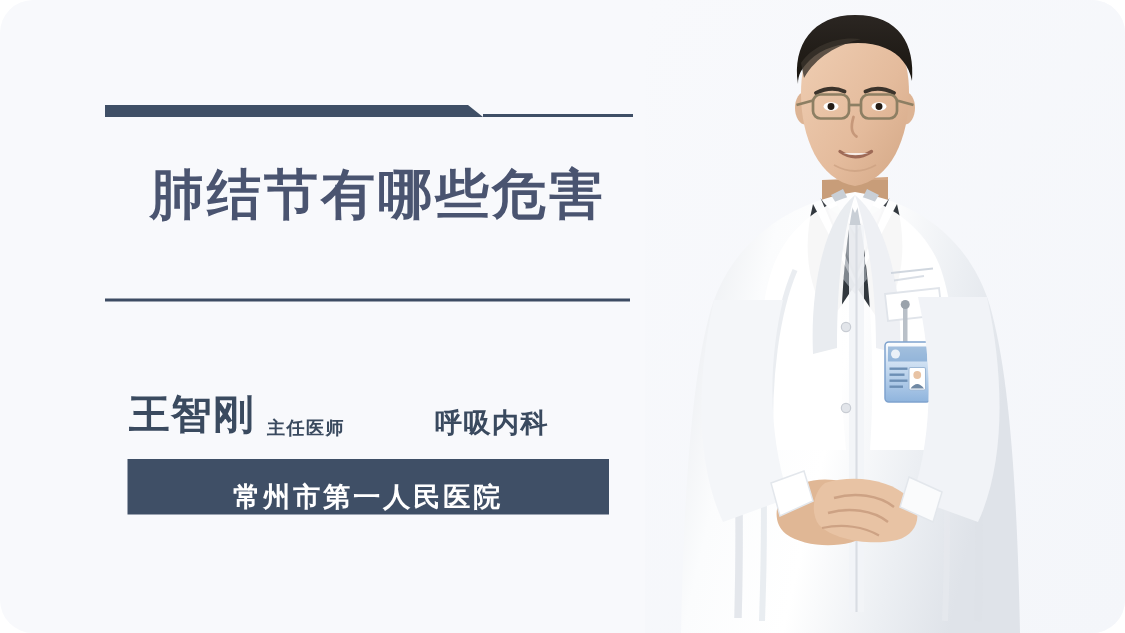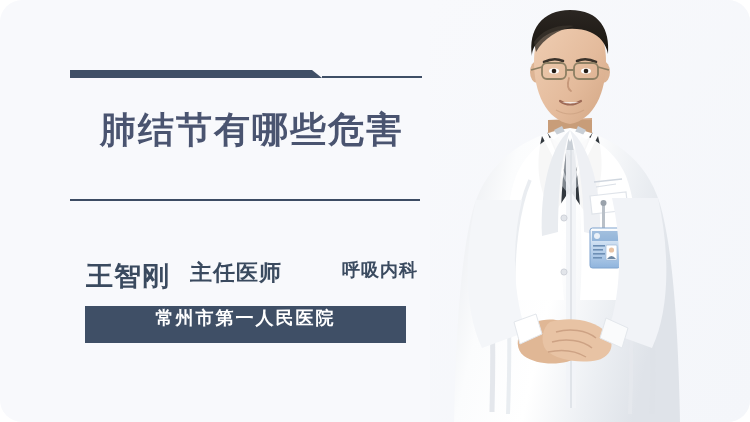--- a/index.html
+++ b/index.html
@@ -49,55 +49,55 @@
     height: 2px;
     background: #3d4c63;
   }
 
   
   .identity {
     position: absolute;
     left: 86px;
     top: 258px;
     display: flex;
-    align-items: flex-start;
+    align-items: flex-end;
     white-space: nowrap;
   }
   .doc-name {
     font-size: 27px;
     font-weight: 700;
     color: #3a4a5f;
     letter-spacing: 1px;
   }
   .doc-title {
-    font-size: 22px;
+    font-size: 12px;
     font-weight: 700;
     color: #3a4a5f;
     letter-spacing: 1px;
-    margin-left: 20px;
+    margin-left: 8px;
   }
   .doc-dept {
     font-size: 18px;
     font-weight: 700;
     color: #3a4a5f;
     letter-spacing: 1px;
     margin-left: 24px;
     padding-left: 36px;
   }
 
   
   .hospital-badge {
     position: absolute;
     left: 85px;
     top: 306px;
     width: 321px;
     height: 37px;
     background: #3f4f66;
     display: flex;
-    align-items: flex-start;
+    align-items: flex-end;
     justify-content: center;
   }
   .hospital-badge span {
     color: #ffffff;
     font-size: 18px;
     font-weight: 700;
     letter-spacing: 2px;
   }
 
   

